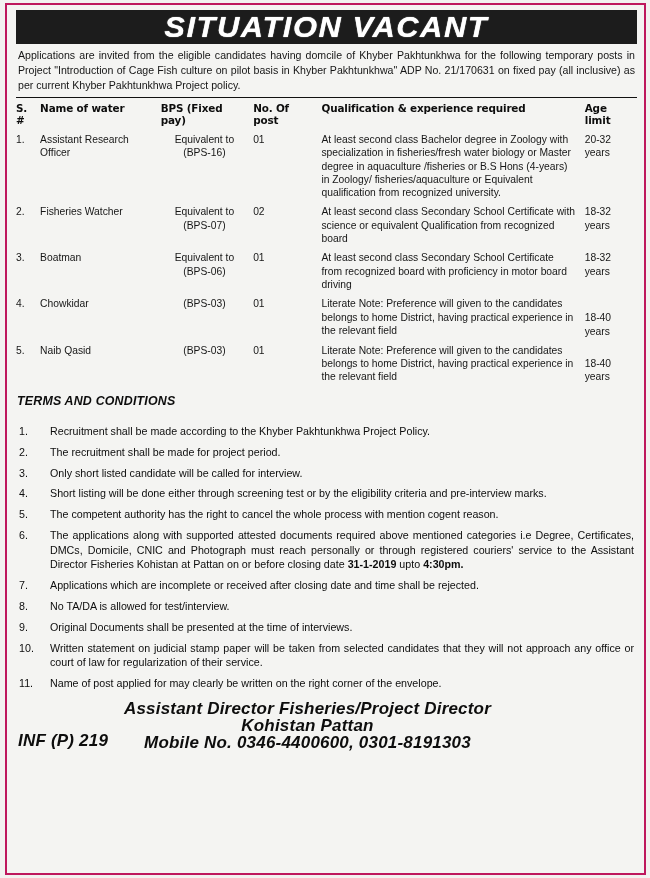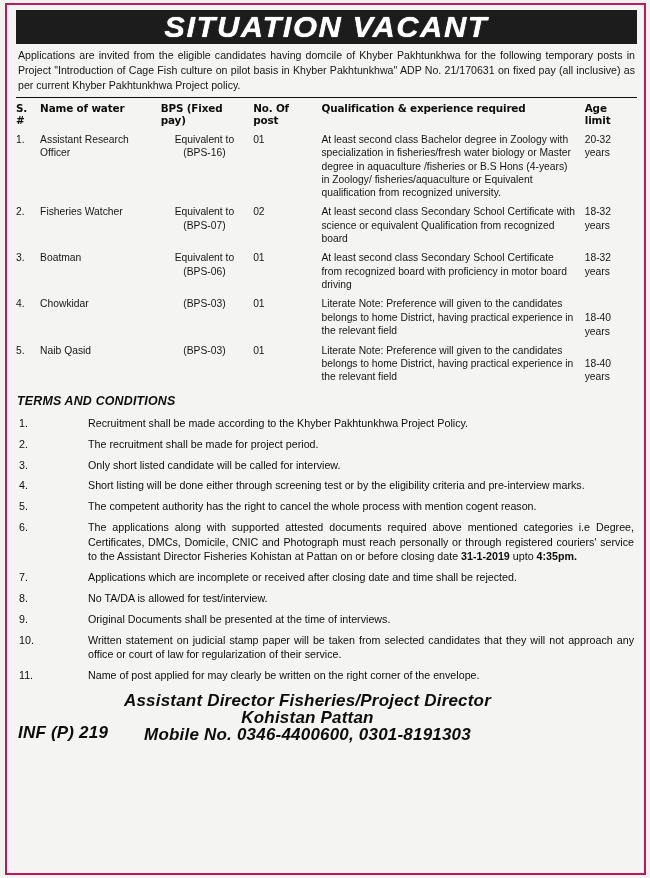--- a/index.html
+++ b/index.html
@@ -103,42 +103,41 @@
   .jobs td.c-qual { padding-right: 8px; }
   .age-pad-2 { padding-top: 17px !important; }
   .age-pad-3 { padding-top: 16px !important; }
 
   
   .terms-head {
     font-weight: bold;
     font-style: italic;
     font-size: 12.4px;
     letter-spacing: 0.2px;
-    margin: 7px 0 8px 1px;
+    margin: 7px 0 16px 1px;
   }
   .terms {
     list-style: none;
     margin: 0; padding: 0;
   }
   .terms li {
     display: flex;
     font-size: 10.7px;
     line-height: 14.4px;
     margin-bottom: 6.5px;
     padding-right: 3px;
   }
   .terms .num {
     width: 34px;
     flex: 0 0 34px;
     padding-left: 3px;
   }
   .terms .txt {
     flex: 1 1 auto;
     text-align: justify;
-    margin-left: 38px;
   }
   .terms .txt b { font-weight: bold; }
 
   
   .signature {
     text-align: center;
     font-weight: bold;
     font-style: italic;
     font-size: 17px;
     line-height: 17px;
@@ -245,21 +244,21 @@
         <li>
           <span class="num">4.</span>
           <span class="txt">Short listing will be done either through screening test or by the eligibility criteria and pre-interview marks.</span>
         </li>
         <li>
           <span class="num">5.</span>
           <span class="txt">The competent authority has the right to cancel the whole process with mention cogent reason.</span>
         </li>
         <li>
           <span class="num">6.</span>
-          <span class="txt">The applications along with supported attested documents required above mentioned categories i.e Degree, Certificates, DMCs, Domicile, CNIC and Photograph must reach personally or through registered couriers' service to the Assistant Director Fisheries Kohistan at Pattan on or before closing date <b>31-1-2019</b> upto <b>4:35pm.</b></span>
+          <span class="txt">The applications along with supported attested documents required above mentioned categories i.e Degree, Certificates, DMCs, Domicile, CNIC and Photograph must reach personally or through registered couriers' service to the Assistant Director Fisheries Kohistan at Pattan on or before closing date <b>31-1-2019</b> upto <b>4:30pm.</b></span>
         </li>
         <li>
           <span class="num">7.</span>
           <span class="txt">Applications which are incomplete or received after closing date and time shall be rejected.</span>
         </li>
         <li>
           <span class="num">8.</span>
           <span class="txt">No TA/DA is allowed for test/interview.</span>
         </li>
         <li>

